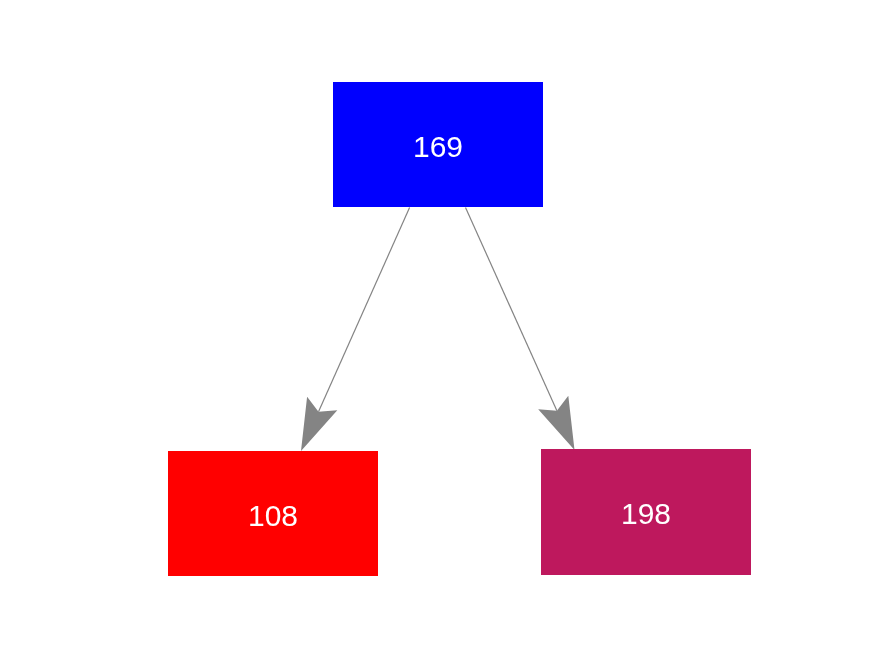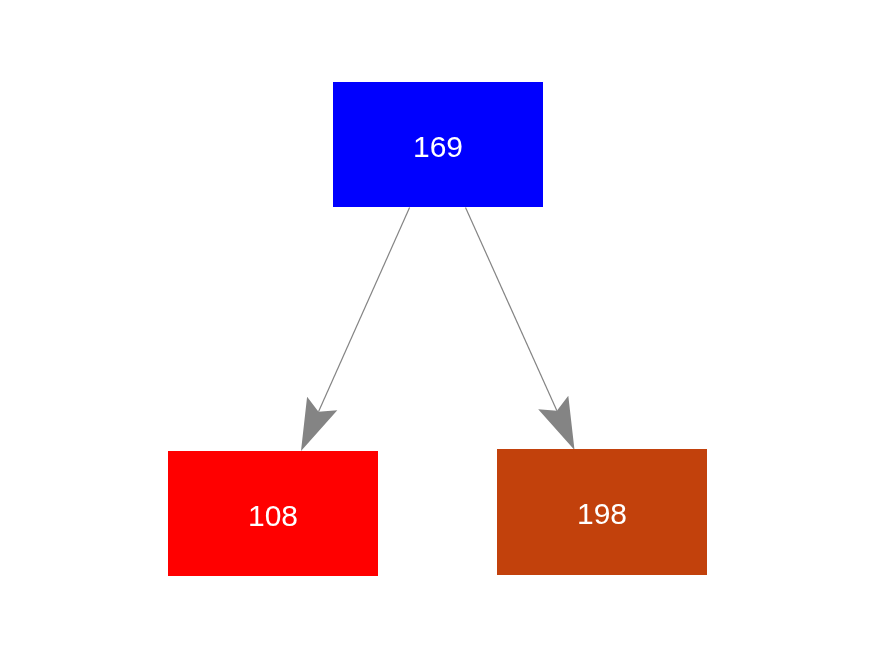--- a/index.html
+++ b/index.html
@@ -82,17 +82,17 @@
   </svg>
 
   <div class="node node-root" style="background-color: rgb(0, 0, 255); color: rgb(255, 255, 255);">
     <span class="node-label">169</span>
   </div>
 
   <div class="node node-left-child" style="background-color: rgb(255, 0, 0); color: rgb(255, 255, 255);">
     <span class="node-label">108</span>
   </div>
 
-  <div class="node node-right-child" style="background-color: #c2410c; color: rgb(255, 255, 255);">
+  <div class="node node-right-child" style="background-color: #be185d; color: rgb(255, 255, 255); margin-left: 44px;">
     <span class="node-label">198</span>
   </div>
 
 </div>
 
 </body></html>

